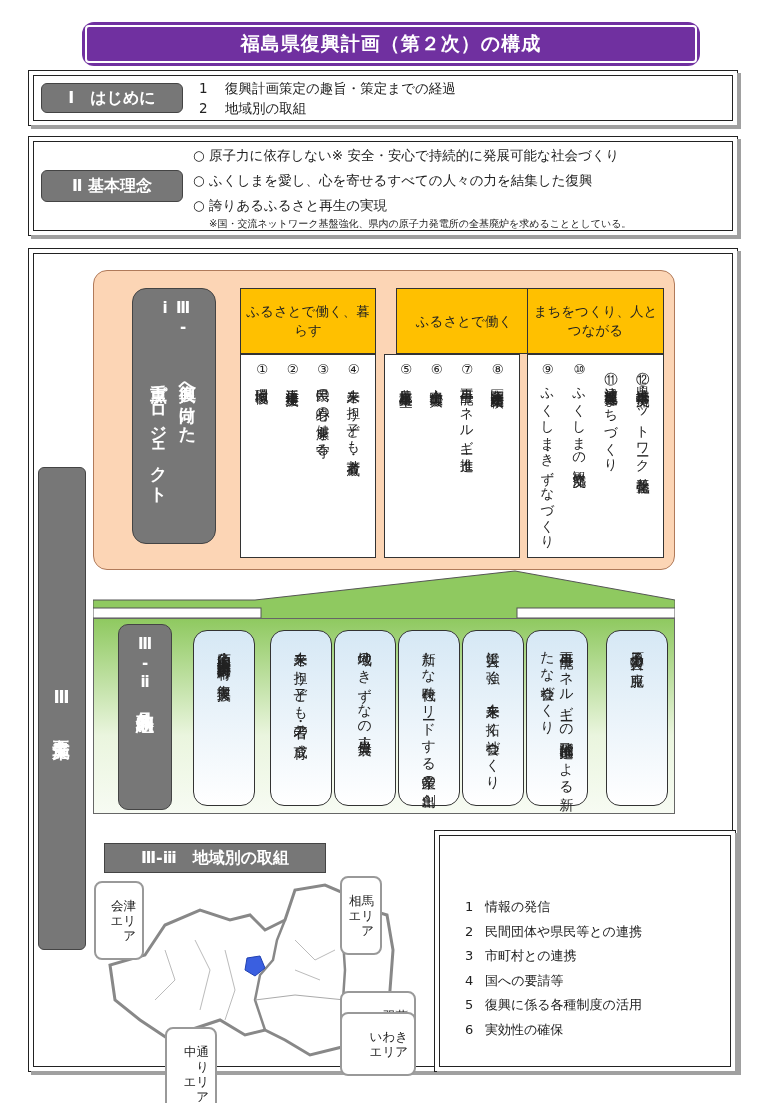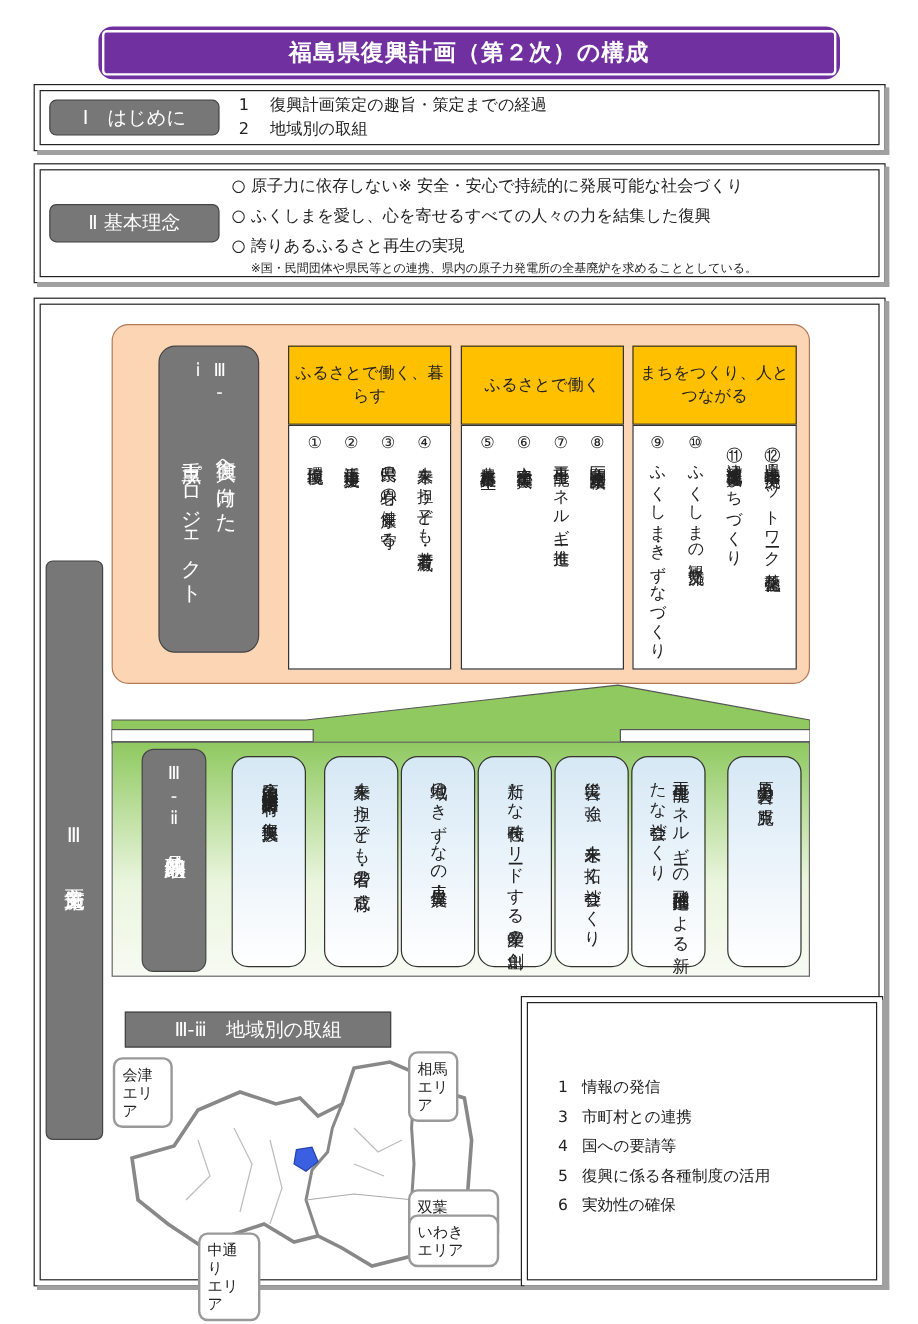--- a/index.html
+++ b/index.html
@@ -6,31 +6,31 @@
 body{width:765px;height:1103px;background:#fff;font-family:"DejaVu Sans","Liberation Sans",sans-serif;color:#222;position:relative;overflow:hidden}
 .abs{position:absolute}
 
 .title{left:82px;top:22px;width:618px;height:44px;background:#7030a0;border-radius:12px;padding:3px}
 .title-inner{width:100%;height:100%;border:2px solid #fff;border-radius:4px;display:flex;align-items:center;justify-content:center;color:#fff;font-size:19px;font-weight:bold;letter-spacing:1px}
 
 .frame{border:1px solid #222;background:#fff;box-shadow:inset 0 0 0 1px #fff, 3px 3px 0 #9a9a9a}
 .frame::after{content:"";position:absolute;right:-4px;top:2px;width:4px;bottom:-4px;background:#a0a0a0}
 .frame::before{content:"";position:absolute;left:2px;bottom:-4px;height:4px;right:-4px;background:#a0a0a0}
 .frame .in{position:absolute;left:4px;top:4px;right:4px;bottom:4px;border:1px solid #222}
-.gray-label{background:#777;color:#fff;border:1px solid #444;border-radius:6px;display:flex;align-items:center;justify-content:center;font-weight:normal}
+.gray-label{background:#777;color:#fff;border:1px solid #444;border-radius:6px;display:flex;align-items:center;justify-content:center;font-weight:bold}
 .txt{font-size:13.5px;line-height:20px}
 .vert{writing-mode:vertical-rl;text-orientation:upright;letter-spacing:1px}
 
 .peach{left:93px;top:270px;width:582px;height:300px;background:#fcd5b5;border:1px solid #b07a5a;border-radius:14px}
 .col{background:#fff;border:1px solid #333}
 .col-head{background:#ffc000;border:1px solid #333;display:flex;align-items:center;justify-content:center;text-align:center;font-size:13.5px;line-height:19px}
 .item{font-size:13.5px;line-height:18px;padding-top:6px}
 .green{left:93px;top:618px;width:582px;height:196px;background:linear-gradient(#8fc960,#eaf5de 60%,#f7fbf3);border:1px solid #666}
 .pill{background:linear-gradient(#d6e8f5,#fff);border:1px solid #333;border-radius:14px;font-size:14px;line-height:19px;padding:10px 4px}
-.callout{background:#fff;border:2px solid #999;border-radius:8px;font-size:12.5px;line-height:15px;text-align:left;padding:5px 6px}
+.callout{background:#fff;border:2px solid #999;border-radius:8px;font-size:12.5px;line-height:15px;text-align:right;padding:15px 6px}
 </style>
 </head>
 <body>
 
 <div class="abs title">
   <div class="title-inner">福島県復興計画（第２次）の構成</div>
 </div>
 
 <div class="abs frame" style="left:28px;top:70px;width:710px;height:56px">
   <div class="in"></div>
@@ -42,21 +42,21 @@
 </div>
 
 <div class="abs frame" style="left:28px;top:136px;width:710px;height:100px">
   <div class="in"></div>
   <div class="abs" style="left:164px;top:6px;font-size:13.5px;line-height:25px">
     <div>○ 原子力に依存しない※ 安全・安心で持続的に発展可能な社会づくり</div>
     <div>○ ふくしまを愛し、心を寄せるすべての人々の力を結集した復興</div>
     <div>○ 誇りあるふるさと再生の実現</div>
   </div>
   <div class="abs gray-label" style="left:12px;top:33px;width:142px;height:32px;font-size:16px">Ⅱ 基本理念</div>
-  <div class="abs" style="left:180px;top:80px;font-size:10px">※国・民間団体や県民等との連携、県内の原子力発電所の全基廃炉を求めることとしている。</div>
+  <div class="abs" style="left:180px;top:80px;font-size:10px">※国・交流ネットワーク基盤強化、県内の原子力発電所の全基廃炉を求めることとしている。</div>
 </div>
 
 <div class="abs frame" style="left:28px;top:248px;width:710px;height:824px">
   <div class="in"></div>
 </div>
 <div class="abs gray-label vert" style="left:38px;top:467px;width:48px;height:483px;font-size:17px;text-orientation:upright">Ⅲ　主要施策</div>
 
 <div class="abs peach"></div>
 <div class="abs gray-label" style="left:132px;top:288px;width:84px;height:256px;flex-direction:column;justify-content:flex-start;padding-top:10px;border-radius:14px">
   <div class="vert" style="font-size:15px;height:50px">Ⅲ-ⅰ</div>
@@ -67,21 +67,21 @@
 </div>
 
 <div class="abs col-head" style="left:240px;top:288px;width:136px;height:66px">ふるさとで働く、暮らす</div>
 <div class="abs col" style="left:240px;top:354px;width:136px;height:204px;display:flex;flex-direction:row-reverse;justify-content:space-around;padding:0 6px">
   <div class="vert item" style="height:190px">④未来を担う子ども・若者育成</div>
   <div class="vert item">③県民の心身の健康を守る</div>
   <div class="vert item">②生活再建支援</div>
   <div class="vert item">①環境回復</div>
 </div>
 
-<div class="abs col-head" style="left:384px;top:288px;width:136px;height:66px">ふるさとで働く</div>
+<div class="abs col-head" style="left:396px;top:288px;width:136px;height:66px">ふるさとで働く</div>
 <div class="abs col" style="left:384px;top:354px;width:136px;height:204px;display:flex;flex-direction:row-reverse;justify-content:space-around;padding:0 6px">
   <div class="vert item">⑧医療関連産業集積</div>
   <div class="vert item">⑦再生可能エネルギー推進</div>
   <div class="vert item">⑥中小企業等復興</div>
   <div class="vert item">⑤農林水産業再生</div>
 </div>
 
 <div class="abs col-head" style="left:527px;top:288px;width:137px;height:66px">まちをつくり、人とつながる</div>
 <div class="abs col" style="left:527px;top:354px;width:137px;height:204px;display:flex;flex-direction:row-reverse;justify-content:space-around;padding:0 4px">
   <div class="vert item" style="height:195px">⑫県土連携軸・交流ネットワーク基盤強化</div>
@@ -149,20 +149,21 @@
 エリア</div>
 <div class="abs callout" style="left:165px;top:1027px;width:52px">中通り
 エリア</div>
 <div class="abs callout" style="left:340px;top:1012px;width:76px">いわき
 エリア</div>
 
 <div class="abs frame" style="left:434px;top:830px;width:302px;height:242px">
   <div class="in"></div>
   <div class="abs" style="left:30px;top:64px;font-size:13px;line-height:24.5px">
     <div><span style="display:inline-block;width:20px">1</span><span>情報の発信</span></div>
+    <div><span style="display:inline-block;width:20px">2</span><span>民間団体や県民等との連携</span></div>
     <div><span style="display:inline-block;width:20px">3</span><span>市町村との連携</span></div>
     <div><span style="display:inline-block;width:20px">4</span><span>国への要請等</span></div>
     <div><span style="display:inline-block;width:20px">5</span><span>復興に係る各種制度の活用</span></div>
     <div><span style="display:inline-block;width:20px">6</span><span>実効性の確保</span></div>
   </div>
 </div>
 
 <style>.callout{white-space:pre-line}</style>
 
 </body></html>

